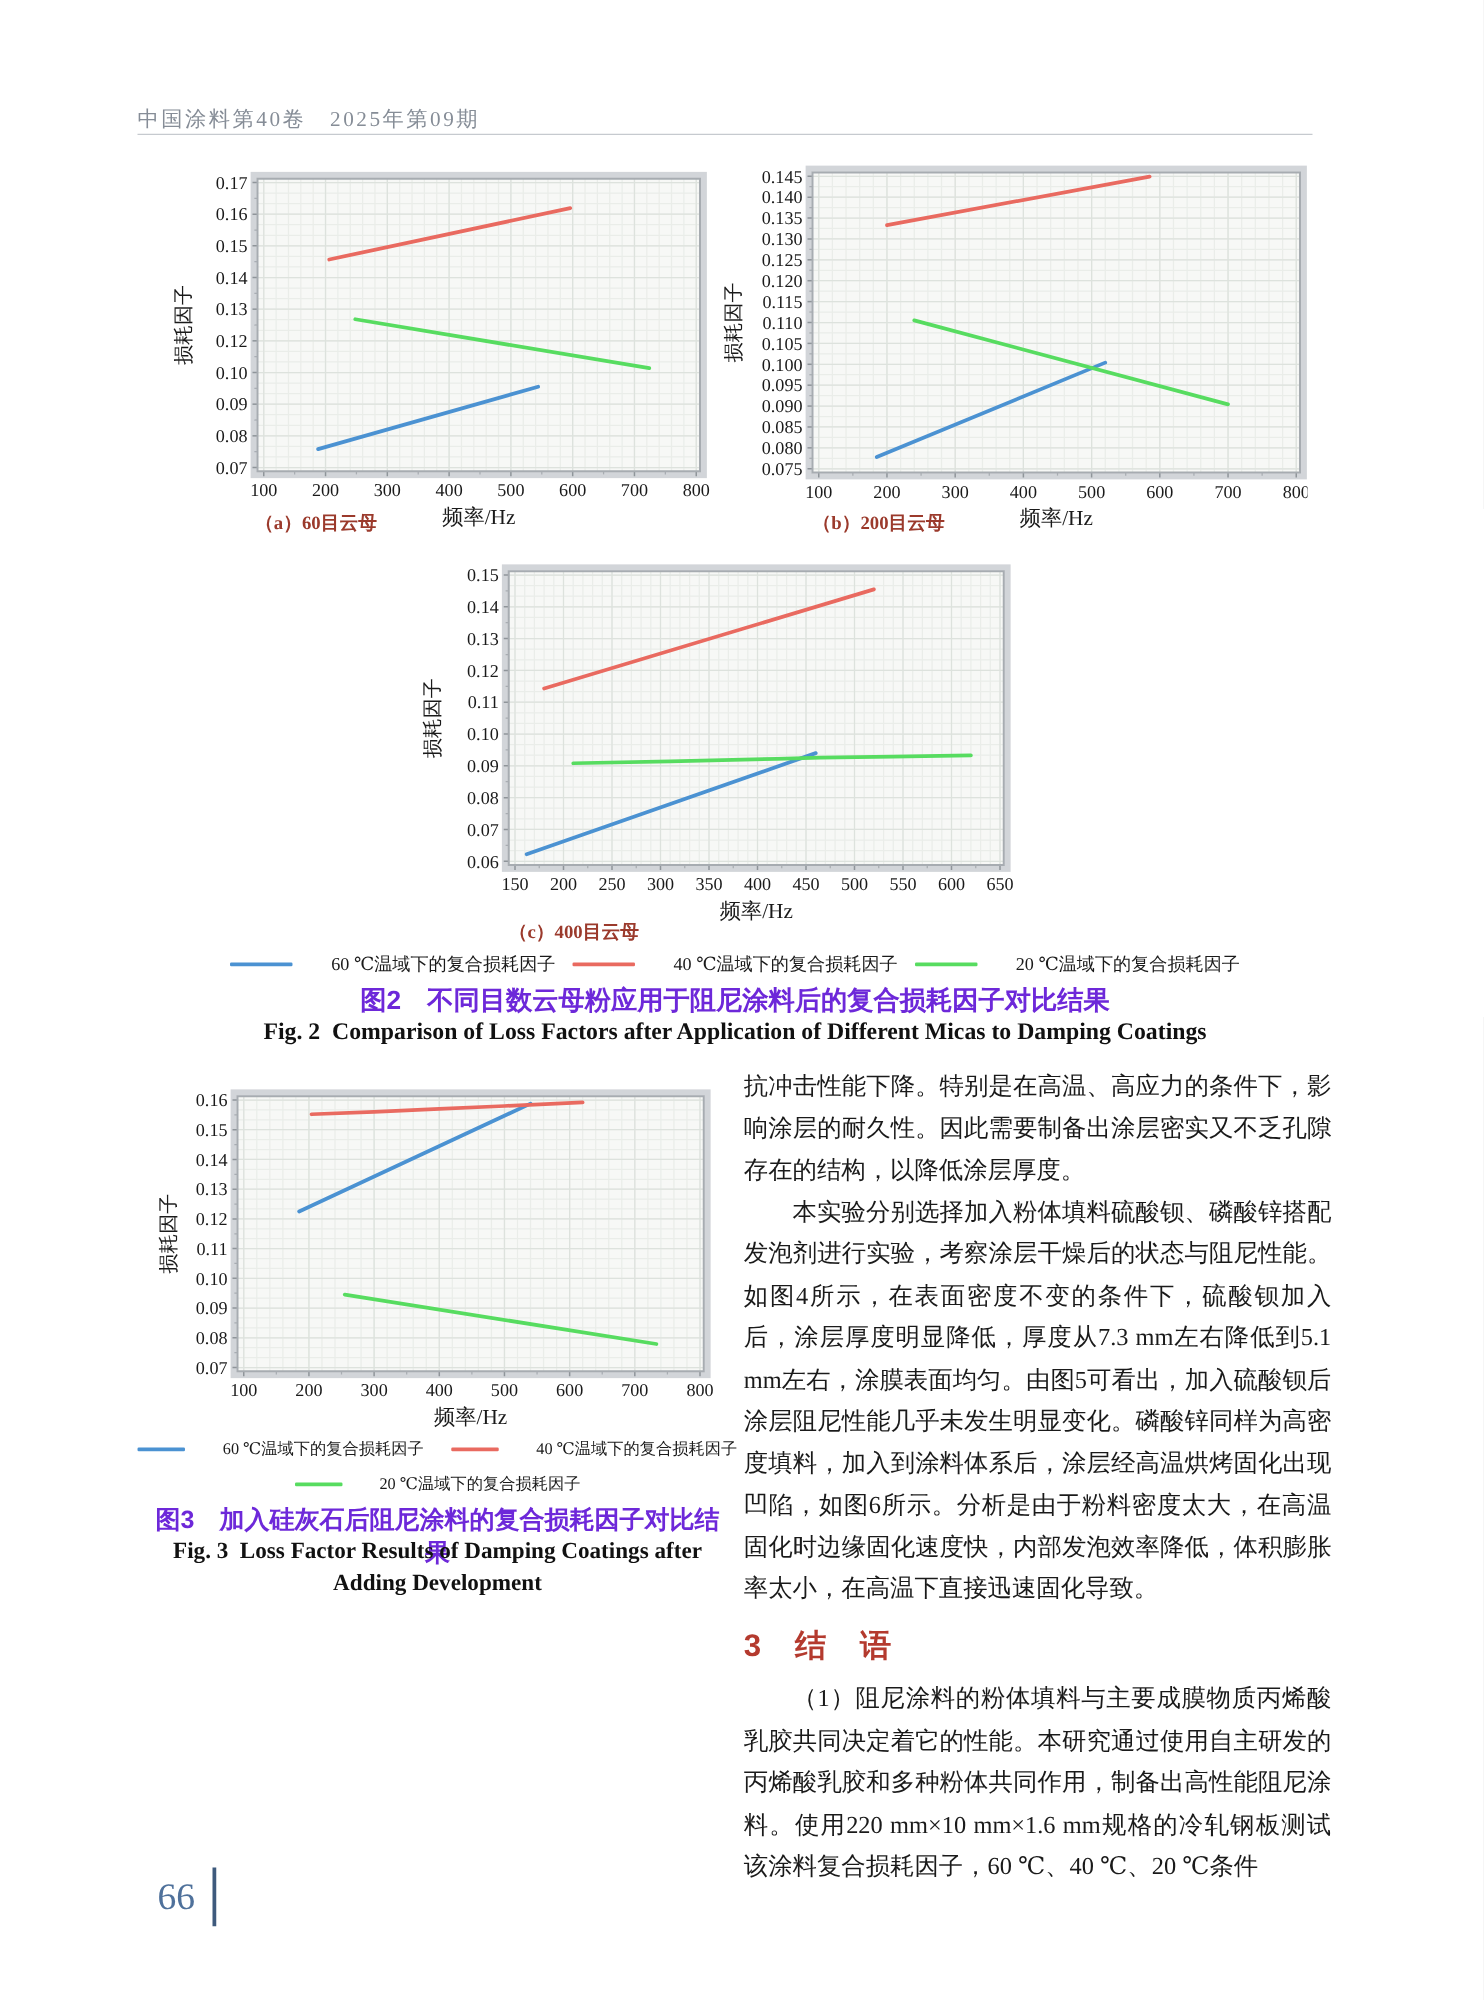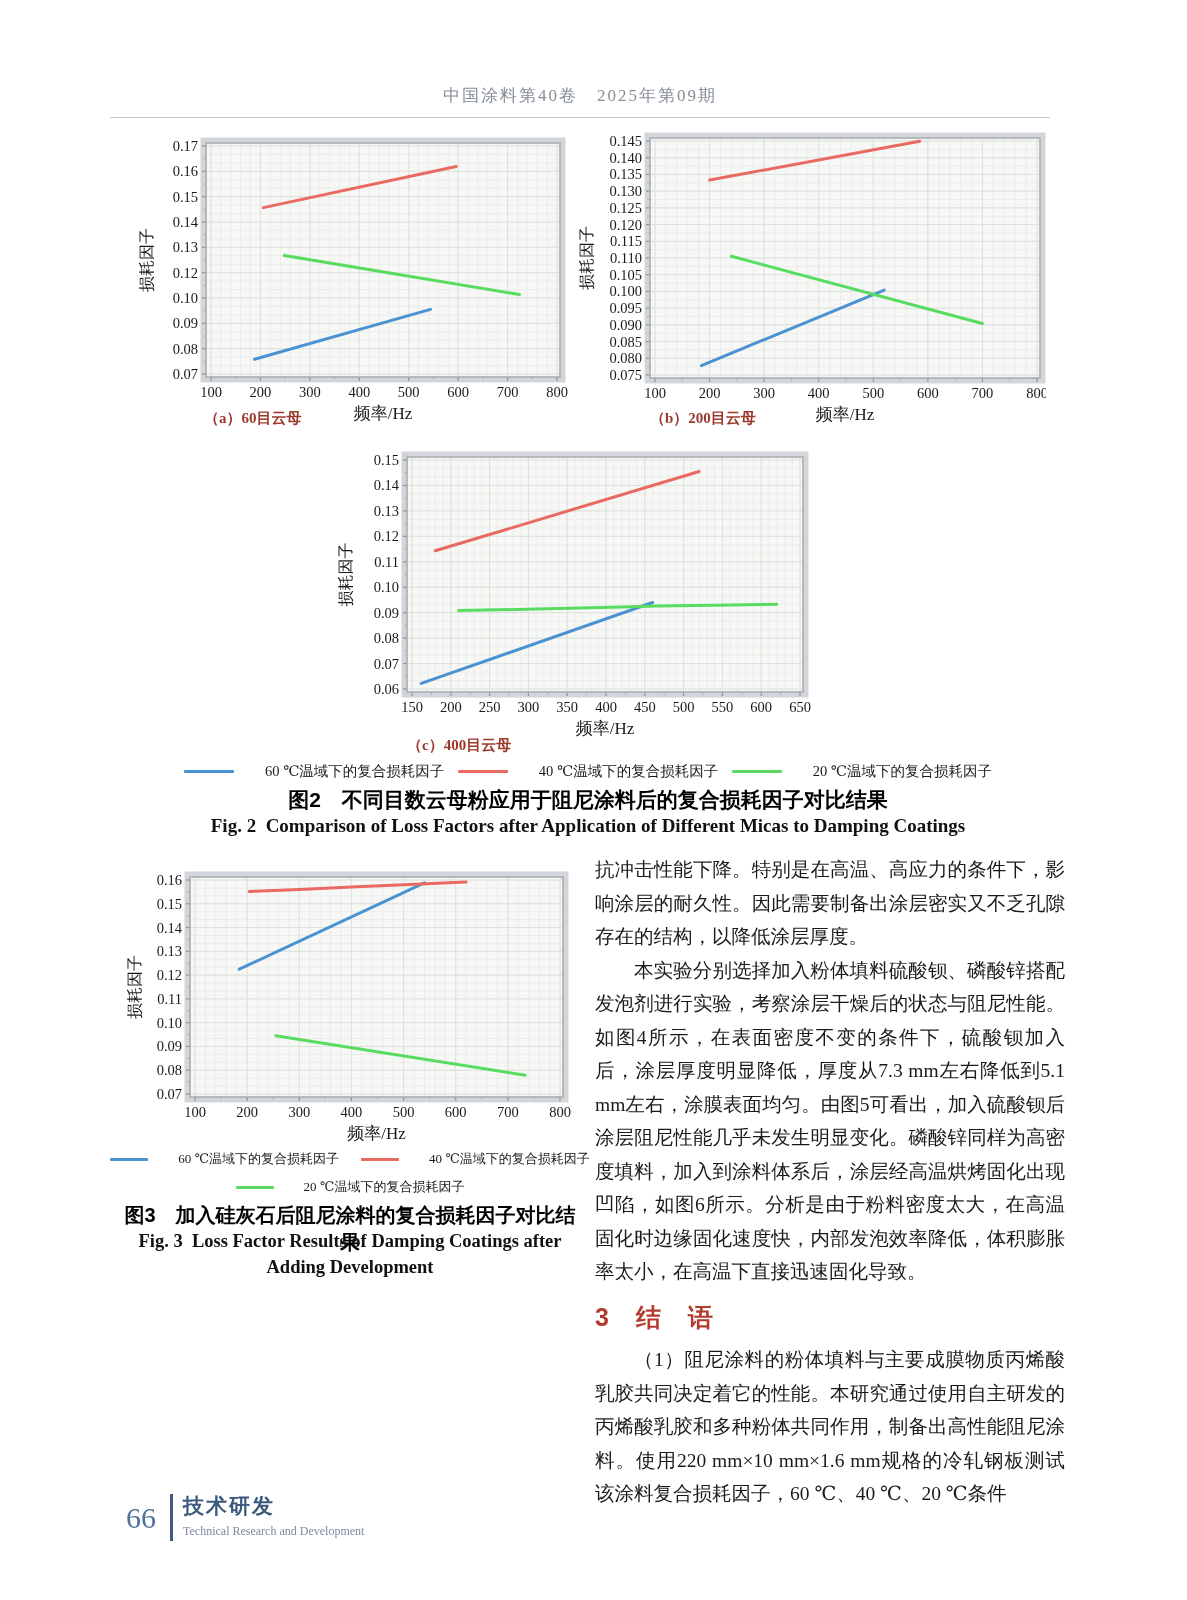--- a/index.html
+++ b/index.html
@@ -1,37 +1,37 @@
 <!DOCTYPE html>
 <html><head>
 <meta charset="utf-8">
 <style>
   html,body{margin:0;padding:0;background:#e9e9e9;}
   .page{position:relative;width:1187px;height:1600px;margin:0 auto;background:#ffffff;overflow:hidden;
         font-family:"Liberation Serif","DejaVu Serif",serif;color:#1a1a1a;}
   
-  .header{position:absolute;left:110px;top:84px;width:940px;display:flex;justify-content:center;
-          align-items:flex-end;border-bottom:1px solid #c6cacf;padding-bottom:10px;
+  .header{position:absolute;left:110px;top:84px;width:940px;display:flex;justify-content:flex-start;
+          align-items:flex-end;border-bottom:1px solid #c6cacf;
           font-size:17px;color:#868d97;letter-spacing:2px;}
   
   .chart-abs{position:absolute;}
   svg text{fill:#1a1a1a;font-family:"Liberation Serif","DejaVu Serif",serif;}
   .subcap{position:absolute;text-align:left;font-size:15px;font-weight:700;color:#9b3a2c;
           font-family:"Liberation Serif",serif;}
   
   .legend-row{position:absolute;display:flex;align-items:center;font-size:14.5px;}
   .lg-item{display:flex;align-items:center;white-space:nowrap;gap:24px;}
   .lg-line{display:inline-block;width:50px;height:3px;border-radius:1px;margin-right:7px;}
   .legend-f2{left:128px;top:762px;width:920px;justify-content:space-between;padding:0 56px;box-sizing:border-box;}
   .legend-f3a{left:124px;top:1150px;width:452px;justify-content:center;gap:22px;font-size:13px;}
   .legend-f3b{left:124px;top:1178px;width:452px;justify-content:center;font-size:13px;}
   .legend-f3a .lg-line,.legend-f3b .lg-line{width:38px;margin-right:6px;}
   
   .capzh{position:absolute;text-align:center;font-weight:700;
-         font-family:"Liberation Sans","DejaVu Sans",sans-serif;color:#000000;}
+         font-family:"Liberation Sans","DejaVu Sans",sans-serif;color:#6d28d9;}
   .capen{position:absolute;text-align:center;font-weight:700;font-size:19px;
          font-family:"Liberation Serif",serif;color:#111;}
   .cap-f2-zh{left:128px;top:786px;width:920px;font-size:21px;}
   .cap-f2-en{left:128px;top:815px;width:920px;}
   .cap-f3-zh{left:124px;top:1202px;width:452px;font-size:20px;}
   .cap-f3-en1{left:124px;top:1231px;width:452px;font-size:18.5px;}
   .cap-f3-en2{left:124px;top:1257px;width:452px;font-size:18.5px;}
   
   .col{position:absolute;font-size:19.5px;line-height:33.5px;text-align:justify;}
   .col-left{left:126px;top:1283px;width:446px;}
@@ -737,19 +737,15 @@
   <div class="col col-right">
     <p class="body-p">抗冲击性能下降。特别是在高温、高应力的条件下，影响涂层的耐久性。因此需要制备出涂层密实又不乏孔隙存在的结构，以降低涂层厚度。</p>
     <p class="body-p indent">本实验分别选择加入粉体填料硫酸钡、磷酸锌搭配发泡剂进行实验，考察涂层干燥后的状态与阻尼性能。如图4所示，在表面密度不变的条件下，硫酸钡加入后，涂层厚度明显降低，厚度从7.3 mm左右降低到5.1 mm左右，涂膜表面均匀。由图5可看出，加入硫酸钡后涂层阻尼性能几乎未发生明显变化。磷酸锌同样为高密度填料，加入到涂料体系后，涂层经高温烘烤固化出现凹陷，如图6所示。分析是由于粉料密度太大，在高温固化时边缘固化速度快，内部发泡效率降低，体积膨胀率太小，在高温下直接迅速固化导致。</p>
     <h2 class="section-heading">3　结　语</h2>
     <p class="body-p indent">（1）阻尼涂料的粉体填料与主要成膜物质丙烯酸乳胶共同决定着它的性能。本研究通过使用自主研发的丙烯酸乳胶和多种粉体共同作用，制备出高性能阻尼涂料。使用220 mm×10 mm×1.6 mm规格的冷轧钢板测试该涂料复合损耗因子，60 ℃、40 ℃、20 ℃条件</p>
   </div>
 
   <div class="footer">
     <span class="pg">66</span>
     <span class="fbar"></span>
-    <span class="fblock">
-      <span class="fzh">技术研发</span>
-      <span class="fen">Technical Research and Development</span>
-    </span>
   </div>
 
 </div>
 
 </body></html>

